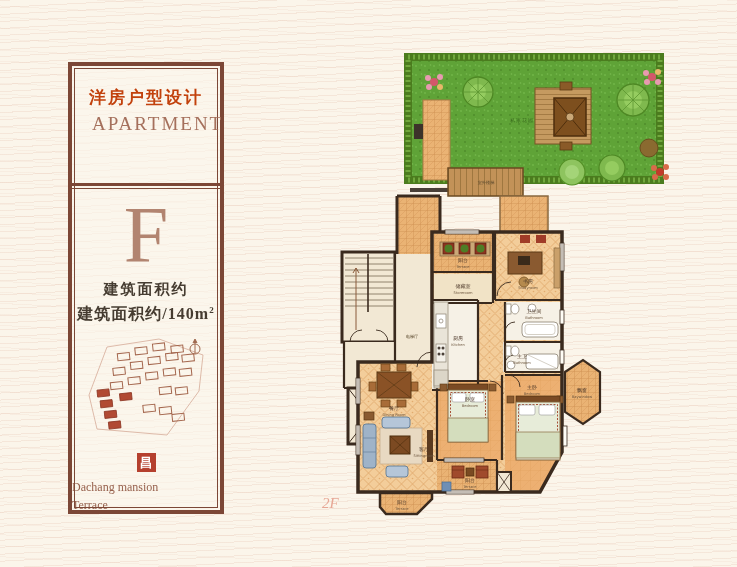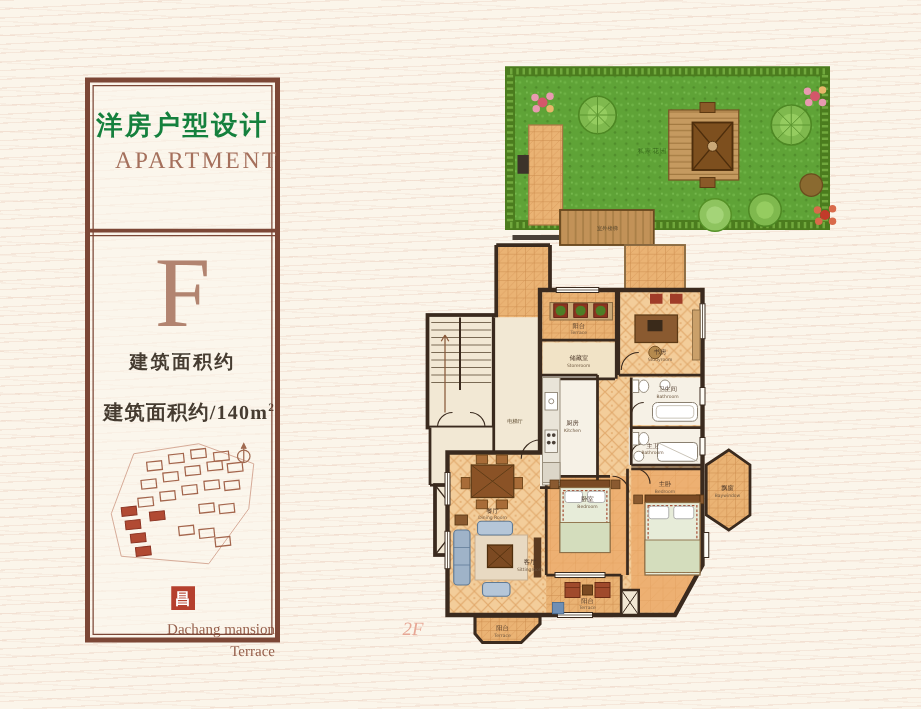--- a/index.html
+++ b/index.html
@@ -12,33 +12,33 @@
       repeating-linear-gradient(177deg, rgba(223,178,158,.22) 0 1px, transparent 1px 7px),
       repeating-linear-gradient(183deg, rgba(223,178,158,.12) 0 1px, transparent 1px 11px);
     pointer-events:none;}
   
   .panel{position:absolute;left:68px;top:62px;width:148px;height:444px;
          border:4px solid #7c4736;background:rgba(252,246,236,.6);}
   .panel-inner{position:absolute;inset:2px;border:1px solid #7c4736;}
   .panel-head{height:97px;border-bottom:3px solid #7c4736;position:relative;}
   .panel-head:after{content:"";position:absolute;left:0;right:0;bottom:-6px;height:1px;background:#7c4736;}
   .title-zh{margin-top:20px;text-align:center;font-family:"Liberation Serif",serif;
-            font-weight:bold;font-size:21px;letter-spacing:2px;color:#15803d;}
+            font-weight:bold;font-size:17px;letter-spacing:2px;color:#c2410c;}
   .title-en{margin-top:4px;text-align:center;font-family:"Liberation Serif",serif;
             font-size:19px;line-height:1.15;letter-spacing:2px;color:#a5705c;margin-left:20px;}
   .unit-letter{margin-top:10px;text-align:center;font-family:"Liberation Serif",serif;
             font-size:80px;line-height:78px;color:#b28470;}
   .spec{margin-top:6px;text-align:center;color:#463c31;}
   .spec-zh{font-size:15px;font-weight:bold;letter-spacing:2px;}
-  .spec-area{font-family:"Liberation Serif",serif;font-size:16px;font-weight:bold;margin-top:21px;letter-spacing:1px;text-align:right;}
+  .spec-area{font-family:"Liberation Serif",serif;font-size:16px;font-weight:bold;margin-top:5px;letter-spacing:1px;}
   .spec-area sup{font-size:9px;}
   .minimap{display:block;margin:8px auto 0;}
   .logo{width:19px;height:19px;margin:10px auto 0;background:#b5402e;color:#fff;
         font-size:13px;line-height:19px;text-align:center;font-weight:bold;}
-  .brand{margin-top:6px;text-align:right;font-family:"Liberation Serif",serif;
+  .brand{margin-top:6px;text-align:left;font-family:"Liberation Serif",serif;
          font-size:12px;line-height:1.5;color:#96604c;}
   
   .plan{position:absolute;left:320px;top:50px;}
   text{user-select:none;}
   .lz{font:5px "DejaVu Sans",sans-serif;fill:#4a3526;text-anchor:middle;}
   .le{font:3.6px "DejaVu Sans",sans-serif;fill:#6f5840;text-anchor:middle;}
   .tiny{font:4.2px "DejaVu Sans",sans-serif;fill:#5c4a2e;text-anchor:middle;}
   .garden-t{font:5px "DejaVu Sans",sans-serif;fill:#2e5c15;opacity:.85;text-anchor:middle;letter-spacing:1px;}
   .f2{font:italic 15px "Liberation Serif",serif;fill:#e7a795;}
 </style>

